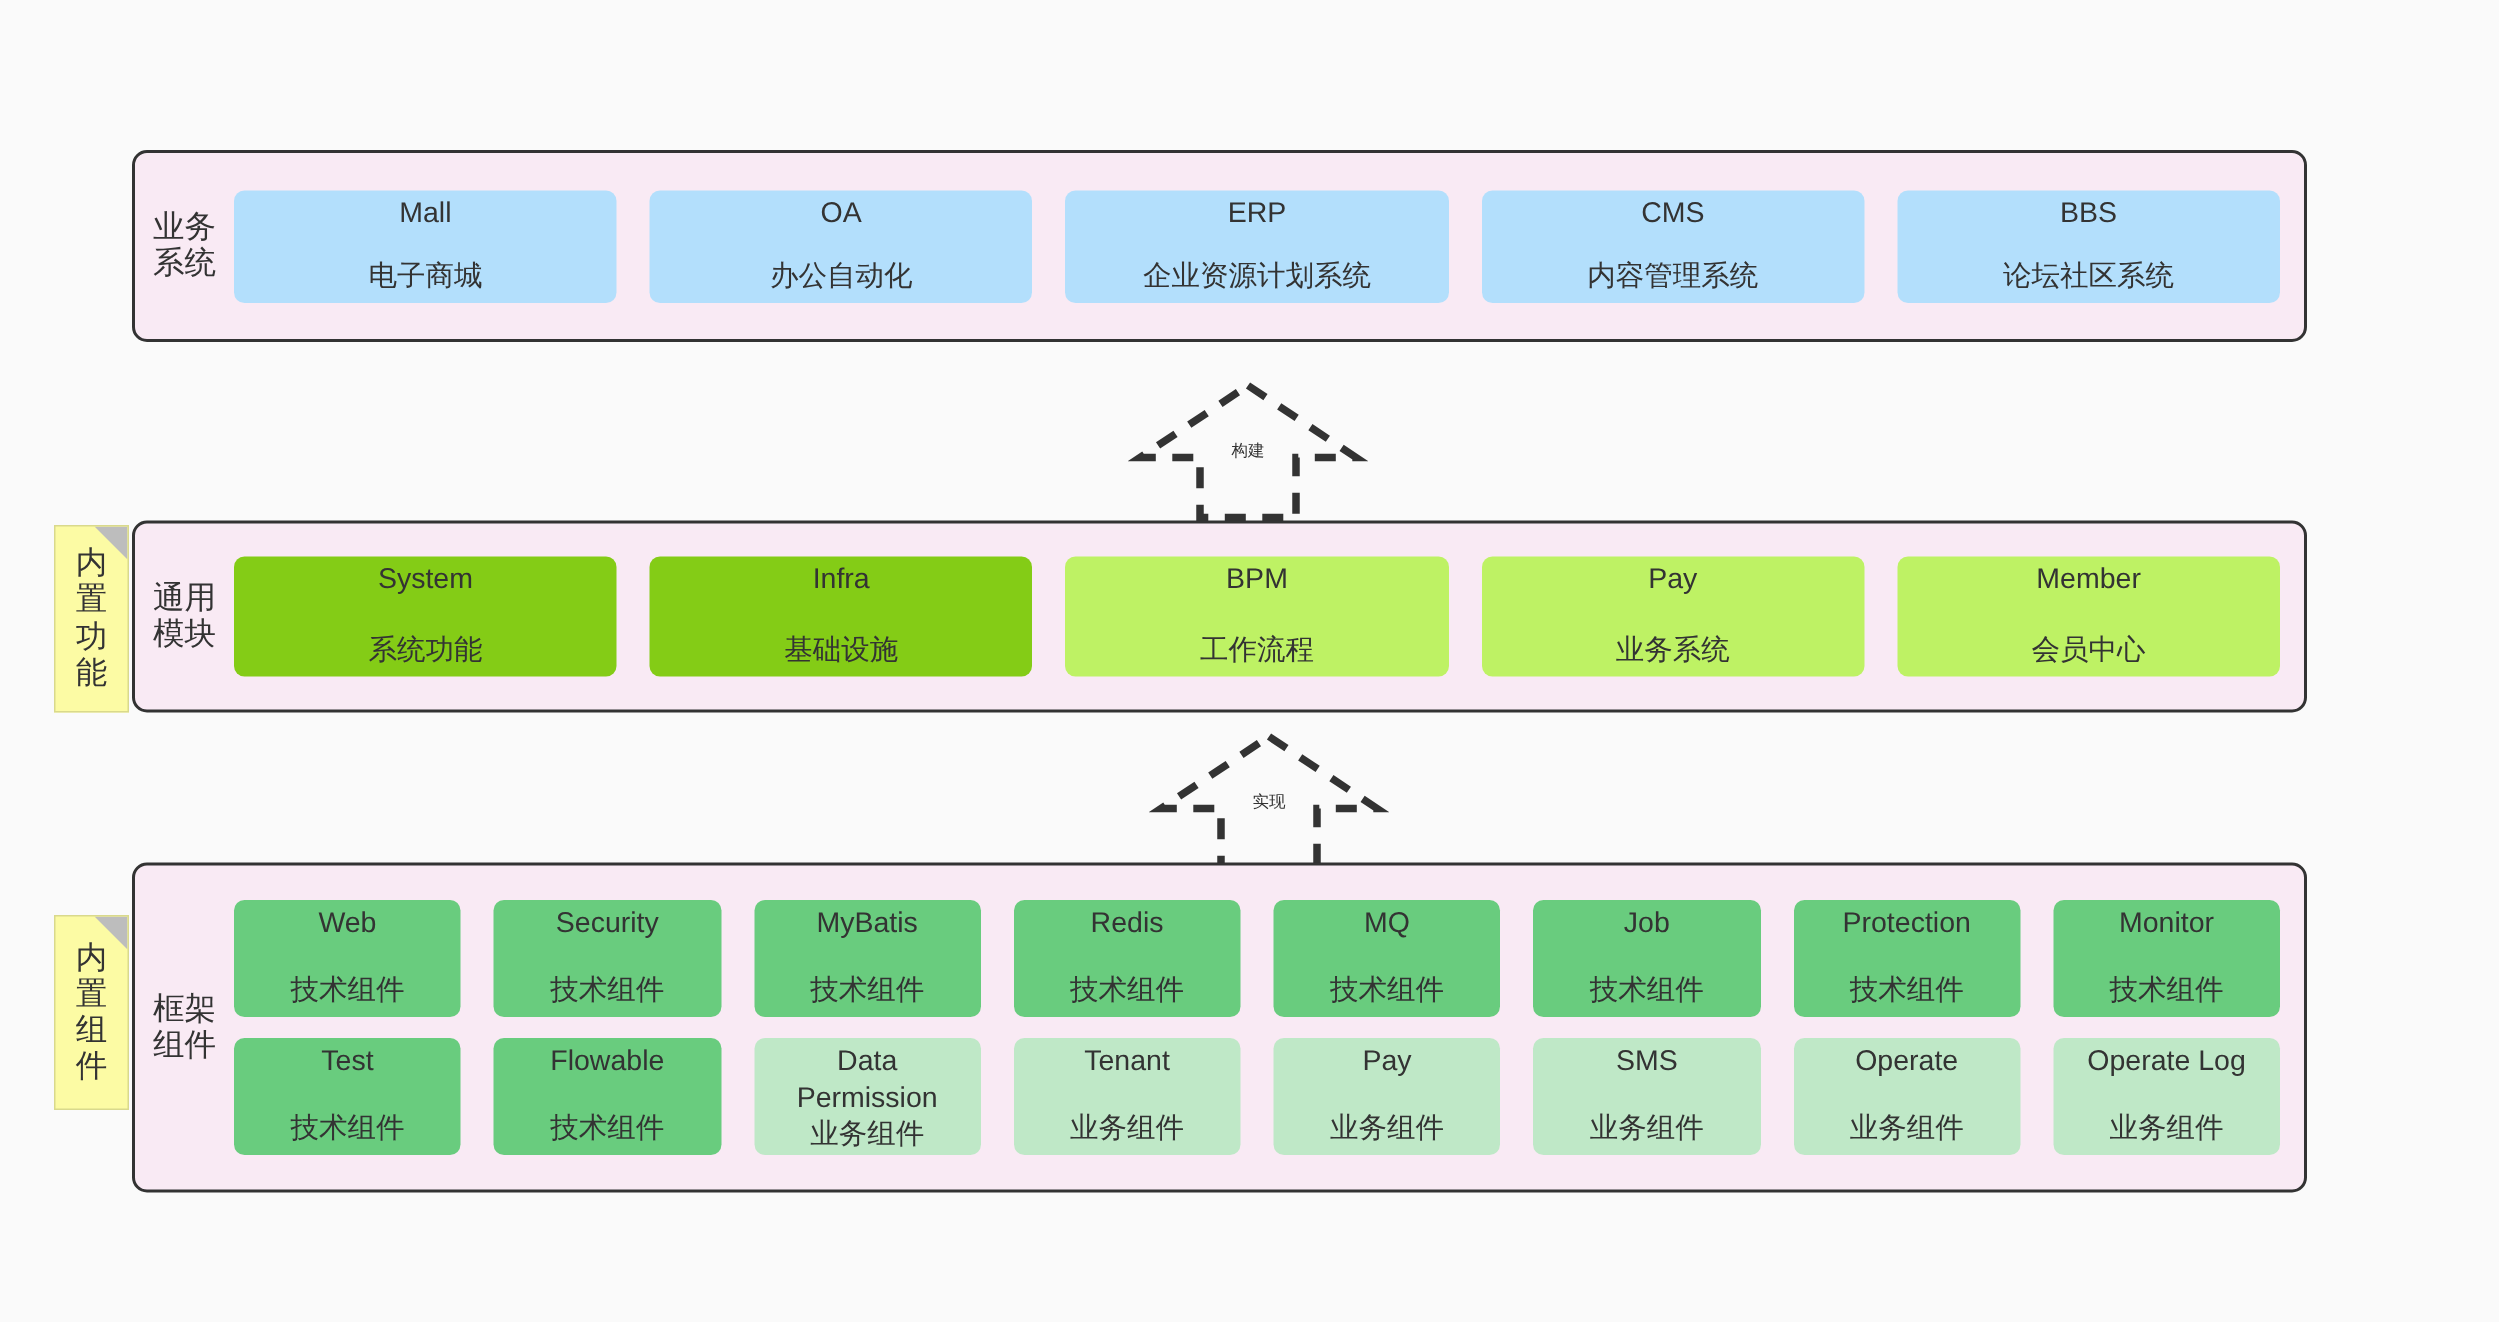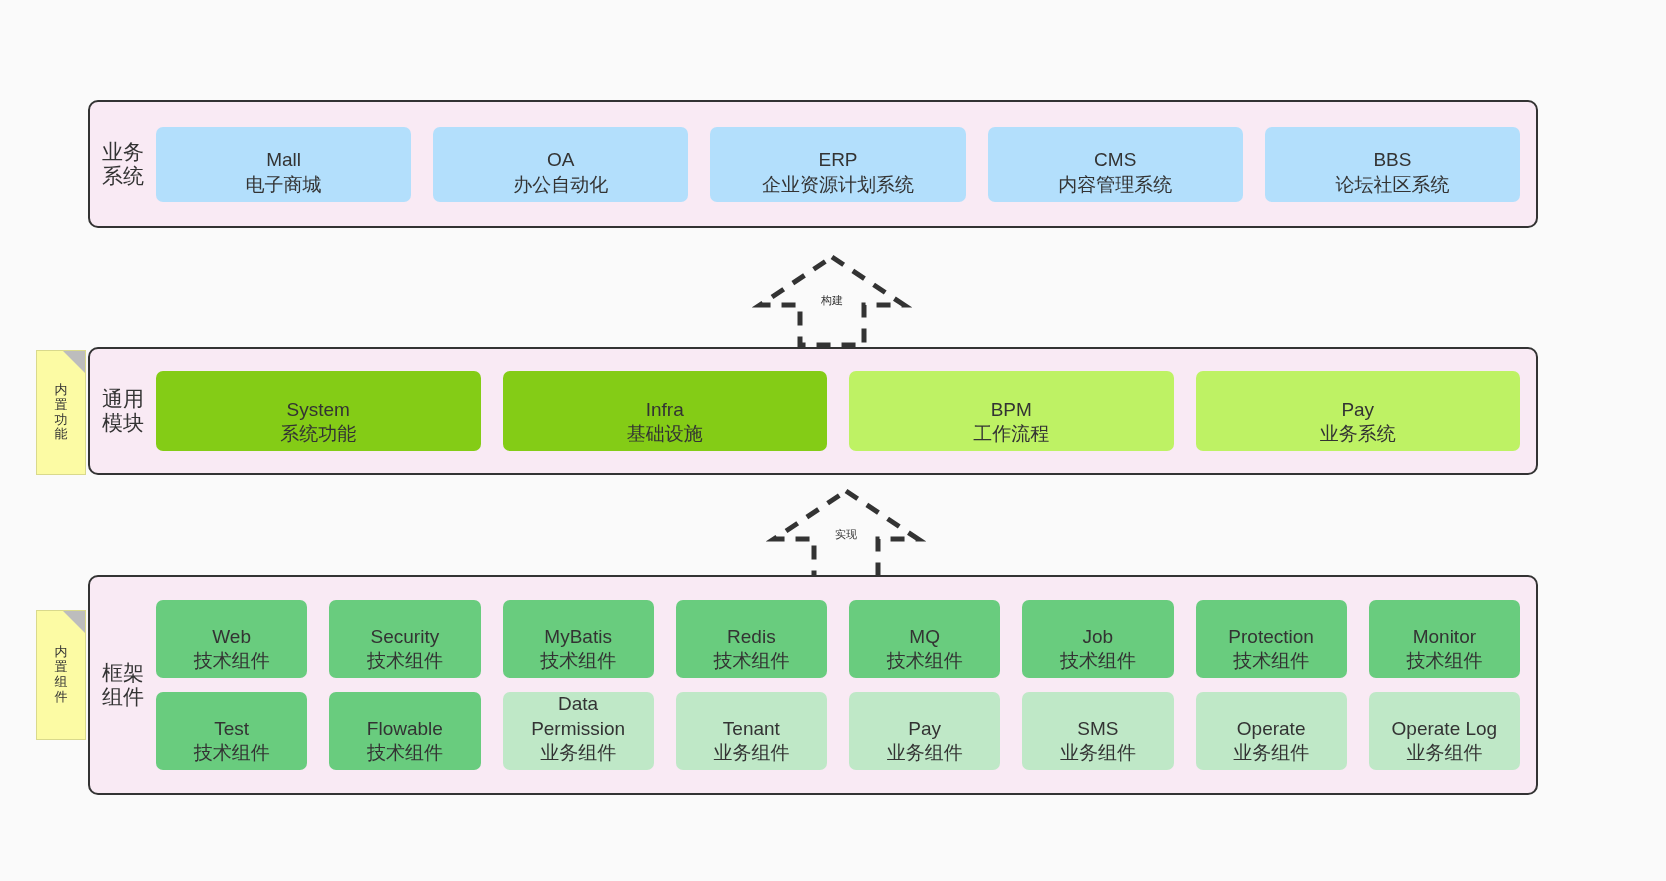--- a/index.html
+++ b/index.html
@@ -63,21 +63,21 @@
     justify-content: space-between;
   }
 
   .node {
     flex: 1 1 0;
     box-sizing: border-box;
     border-radius: 7px;
     display: flex;
     flex-direction: column;
     align-items: center;
-    justify-content: flex-end;
+    justify-content: space-between;
     text-align: center;
     font-size: 19px;
     line-height: 1.30;
     color: #333333;
     padding: 4px 6px;
   }
   .node .ln { display: block; white-space: nowrap; }
 
   
   #layer-business { left: 88px; top: 100px; width: 1450px; height: 128px; }
@@ -98,21 +98,21 @@
   
   .sticky {
     position: absolute;
     box-sizing: border-box;
     width: 50px;
     background: #fcfba4;
     border: 1px solid #d9d98c;
     display: flex;
     align-items: center;
     justify-content: center;
-    font-size: 13px;
+    font-size: 21px;
     line-height: 1.15;
     text-align: center;
     color: #333333;
     word-break: break-all;
     overflow: hidden;
   }
   .sticky .fold {
     position: absolute;
     top: 0;
     right: 0;
@@ -204,20 +204,24 @@
           <span class="ln">基础设施</span>
         </div>
         <div class="node soft-red">
           <span class="ln">BPM</span>
           <span class="ln">工作流程</span>
         </div>
         <div class="node soft-red">
           <span class="ln">Pay</span>
           <span class="ln">业务系统</span>
         </div>
+        <div class="node soft-red">
+          <span class="ln">Member</span>
+          <span class="ln">会员中心</span>
+        </div>
       </div>
     </div>
   </div>
 
   <div class="arrow" id="arrow-realize">
     <svg width="160" height="95" viewBox="0 0 160 95">
       <path d="M80 4 L152 52 L112 52 L112 92 L48 92 L48 52 L8 52 Z" fill="none" stroke="#333333" stroke-width="5" stroke-dasharray="14,11" stroke-linejoin="miter"></path>
     </svg>
     <div class="label">实现</div>
   </div>

